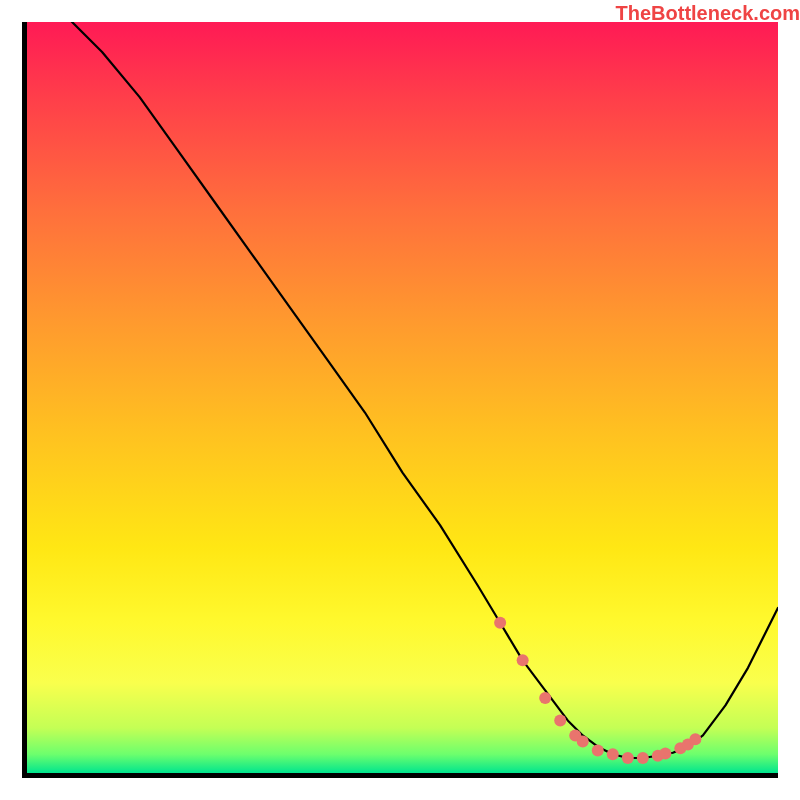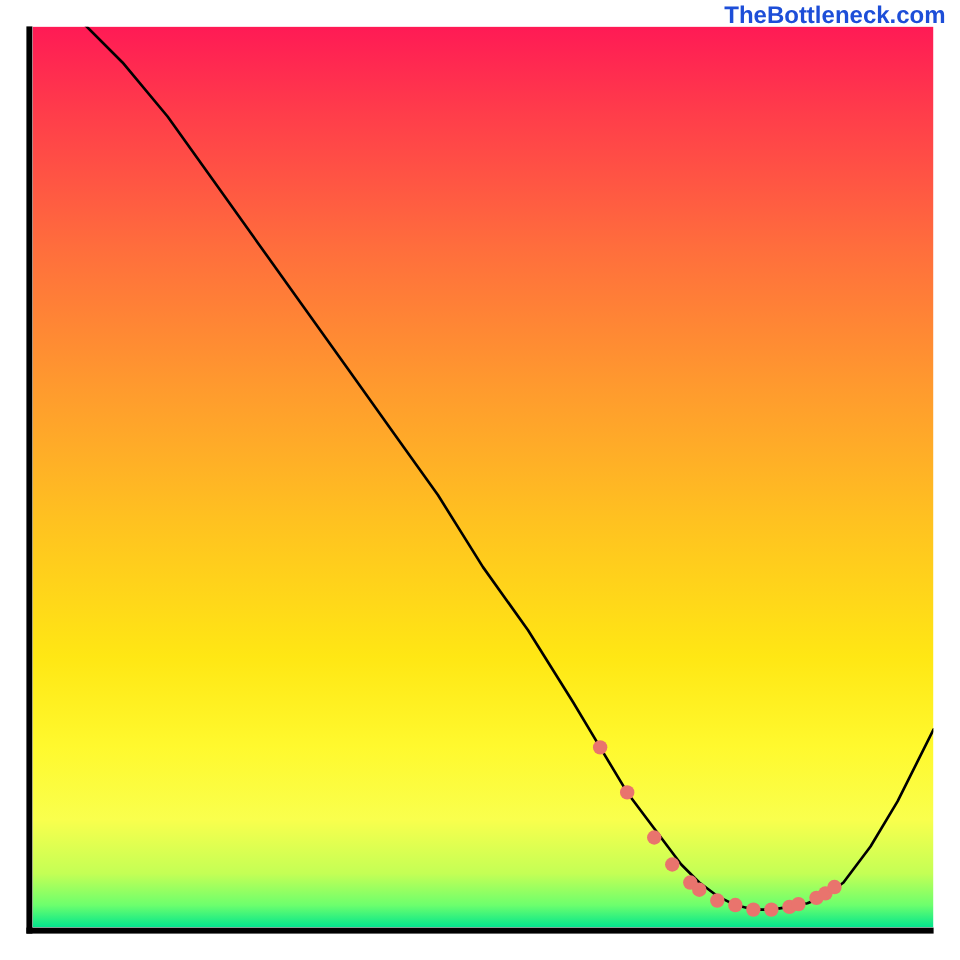--- a/index.html
+++ b/index.html
@@ -22,25 +22,25 @@
   .gradient-bg {
     position: absolute;
     left: 0;
     top: 0;
     width: 100%;
     height: 100%;
   }
   .attribution {
     position: absolute;
     top: 2px;
-    right: 12px;
+    right: 0;
     font-family: Arial, Helvetica, sans-serif;
     font-size: 20px;
     font-weight: bold;
-    color: #1d4ed8;
+    color: #ef4444;
     z-index: 10;
   }
   svg.curve-layer {
     position: absolute;
     left: 0;
     top: 0;
     width: 100%;
     height: 100%;
     z-index: 5;
   }

